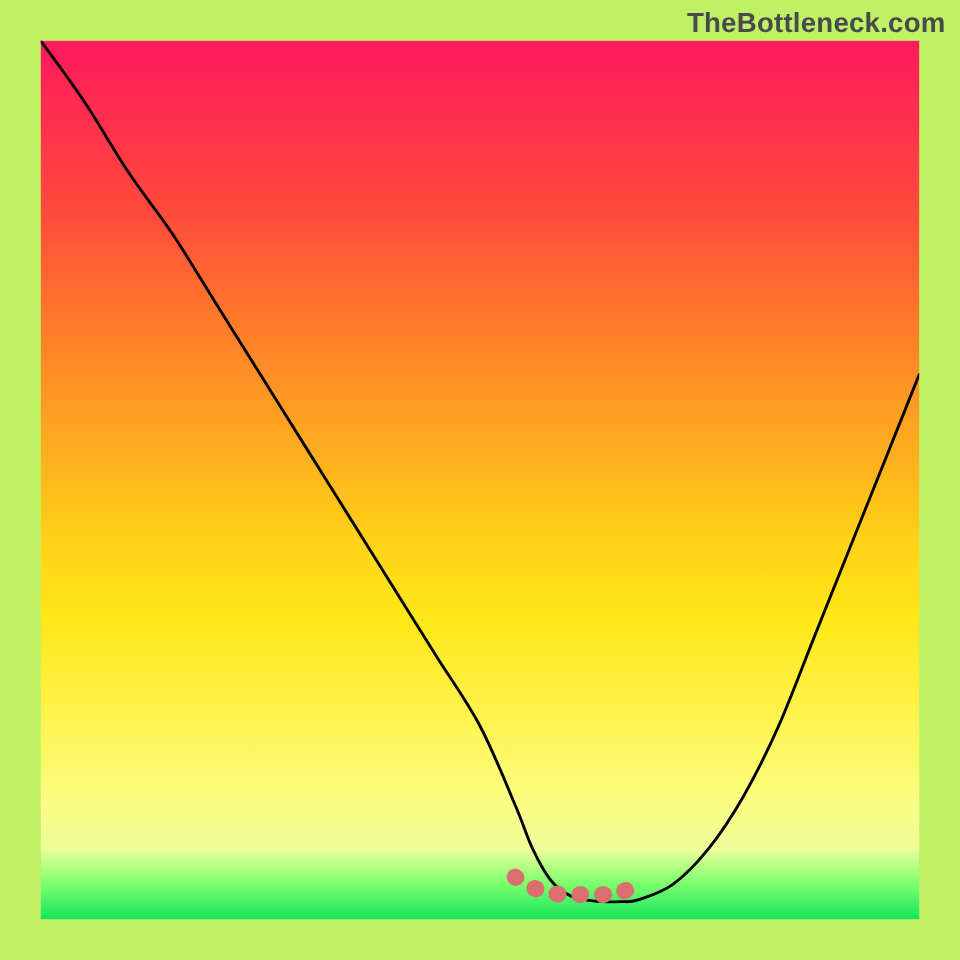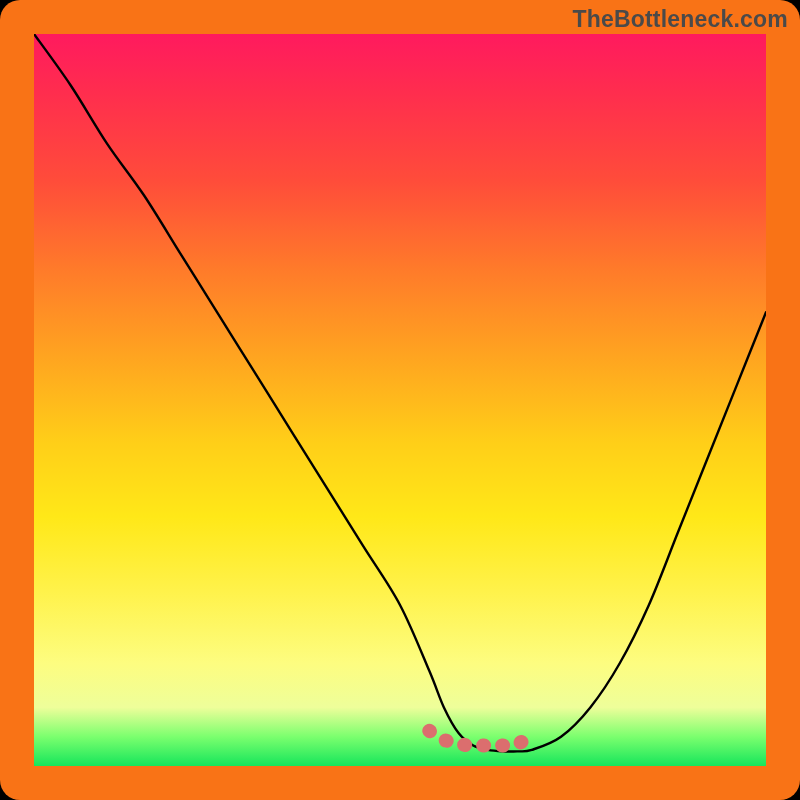--- a/index.html
+++ b/index.html
@@ -8,22 +8,21 @@
     width: 800px;
     height: 800px;
     background: #000;
     overflow: hidden;
     font-family: Arial, Helvetica, sans-serif;
   }
   .frame {
     position: relative;
     width: 800px;
     height: 800px;
-    background: #f97316;
-    border-radius: 20px;
+    background: #bef264;
   }
   .plot-area {
     position: absolute;
     left: 34px;
     top: 34px;
     width: 732px;
     height: 732px;
     
     background: linear-gradient(
       to bottom,

